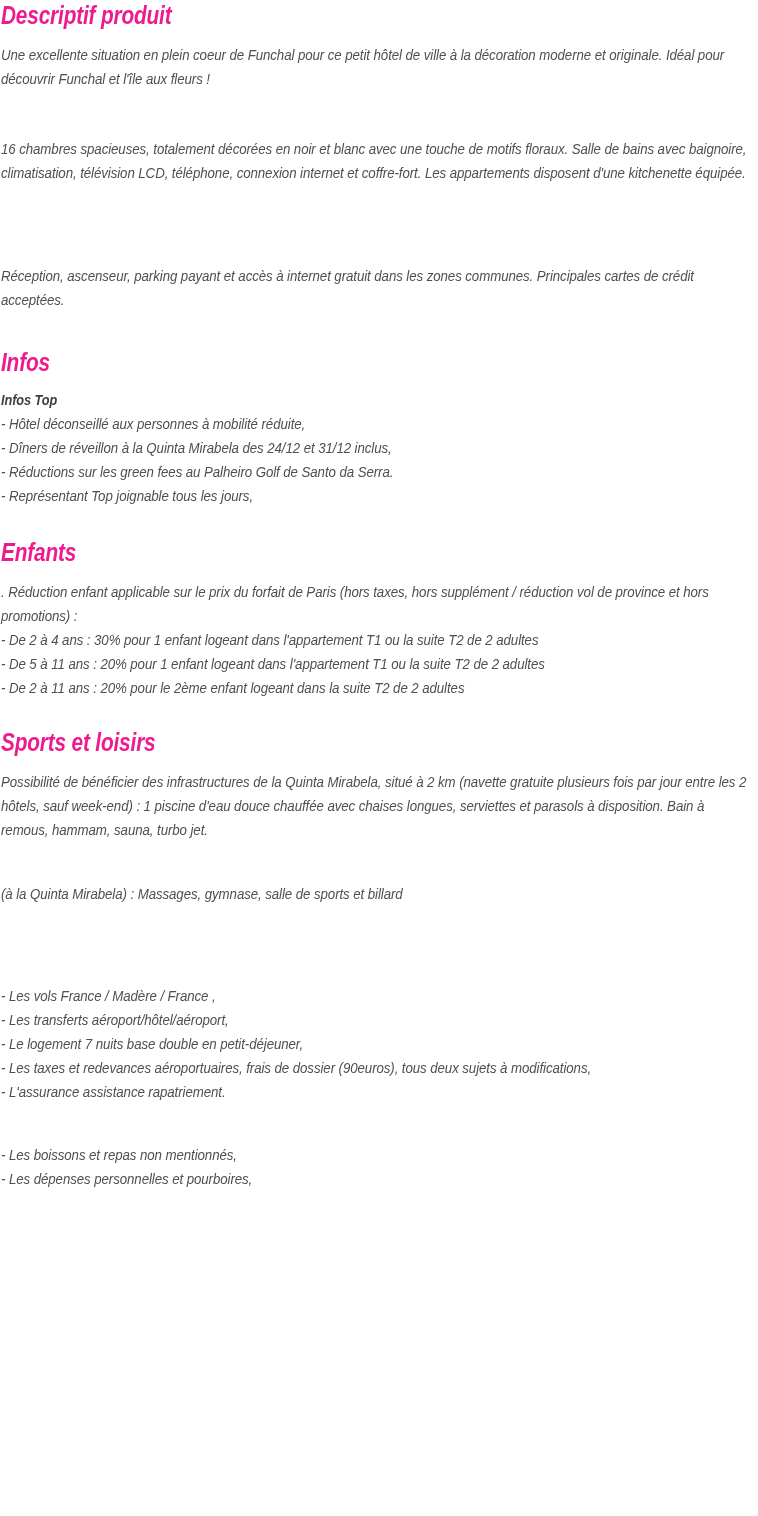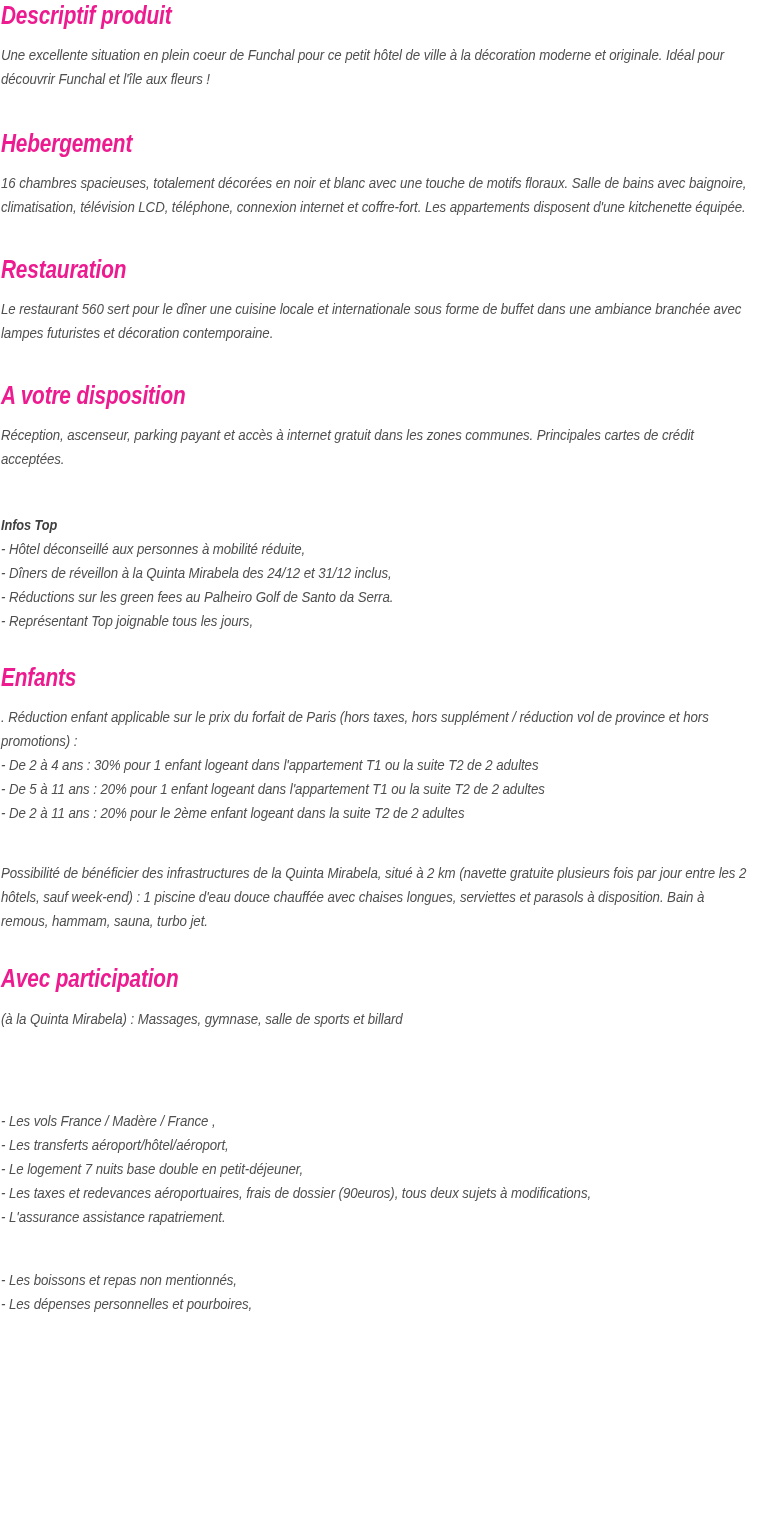--- a/index.html
+++ b/index.html
@@ -99,50 +99,40 @@
     <div class="heading-wrap">
       <h2 class="section-heading">Descriptif produit</h2>
     </div>
     <div class="sp" style="height:13px"></div>
     <p class="body-text">Une excellente situation en plein coeur de Funchal pour ce petit hôtel de ville à la décoration moderne et originale. Idéal pour découvrir Funchal et l'île aux fleurs !</p>
   </div>
 
   <div class="sp" style="height:37px"></div>
 
   <div class="section">
-    <div class="heading-wrap">
-      <h2 class="section-heading">Hebergement</h2>
-    </div>
     <div class="sp" style="height:9px"></div>
     <p class="body-text">16 chambres spacieuses, totalement décorées en noir et blanc avec une touche de motifs floraux. Salle de bains avec baignoire, climatisation, télévision LCD, téléphone, connexion internet et coffre-fort. Les appartements disposent d'une kitchenette équipée.</p>
   </div>
 
   <div class="sp" style="height:35px"></div>
 
-  <div class="section">
-    <div class="heading-wrap">
-      <h2 class="section-heading">Restauration</h2>
-    </div>
-    <div class="sp" style="height:9px"></div>
-    <p class="body-text">Le restaurant 560 sert pour le dîner une cuisine locale et internationale sous forme de buffet dans une ambiance branchée avec lampes futuristes et décoration contemporaine.</p>
-  </div>
 
   <div class="sp" style="height:35px"></div>
 
   <div class="section">
-    <div class="heading-wrap">
-      <h2 class="section-heading">A votre disposition</h2>
-    </div>
     <div class="sp" style="height:9px"></div>
     <p class="body-text">Réception, ascenseur, parking payant et accès à internet gratuit dans les zones communes. Principales cartes de crédit acceptées.</p>
   </div>
 
   <div class="sp" style="height:35px"></div>
 
   <div class="section">
+    <div class="heading-wrap">
+      <h2 class="section-heading">Infos</h2>
+    </div>
     <div class="sp" style="height:8px"></div>
     <p class="sub-heading">Infos Top</p>
     <p class="list-line">- Hôtel déconseillé aux personnes à mobilité réduite,</p>
     <p class="list-line">- Dîners de réveillon à la Quinta Mirabela des 24/12 et 31/12 inclus,</p>
     <p class="list-line">- Réductions sur les green fees au Palheiro Golf de Santo da Serra.</p>
     <p class="list-line">- Représentant Top joignable tous les jours,</p>
   </div>
 
   <div class="sp" style="height:29px"></div>
 
@@ -153,30 +143,30 @@
     <div class="sp" style="height:9px"></div>
     <p class="body-text">. Réduction enfant applicable sur le prix du forfait de Paris (hors taxes, hors supplément / réduction vol de province et hors promotions) :</p>
     <p class="list-line">- De 2 à 4 ans : 30% pour 1 enfant logeant dans l'appartement T1 ou la suite T2 de 2 adultes</p>
     <p class="list-line">- De 5 à 11 ans : 20% pour 1 enfant logeant dans l'appartement T1 ou la suite T2 de 2 adultes</p>
     <p class="list-line">- De 2 à 11 ans : 20% pour le 2ème enfant logeant dans la suite T2 de 2 adultes</p>
   </div>
 
   <div class="sp" style="height:27px"></div>
 
   <div class="section">
+    <div class="heading-wrap">
+      <h2 class="section-heading">Sports et loisirs</h2>
+    </div>
     <div class="sp" style="height:9px"></div>
     <p class="body-text">Possibilité de bénéficier des infrastructures de la Quinta Mirabela, situé à 2 km (navette gratuite plusieurs fois par jour entre les 2 hôtels, sauf week-end) : 1 piscine d'eau douce chauffée avec chaises longues, serviettes et parasols à disposition. Bain à remous, hammam, sauna, turbo jet.</p>
   </div>
 
   <div class="sp" style="height:30px"></div>
 
   <div class="section">
-    <div class="heading-wrap">
-      <h2 class="section-heading">Avec participation</h2>
-    </div>
     <div class="sp" style="height:10px"></div>
     <p class="body-text">(à la Quinta Mirabela) : Massages, gymnase, salle de sports et billard</p>
   </div>
 
   <div class="sp" style="height:34px"></div>
 
 
   <div class="sp" style="height:34px"></div>
 
   <div class="section">

